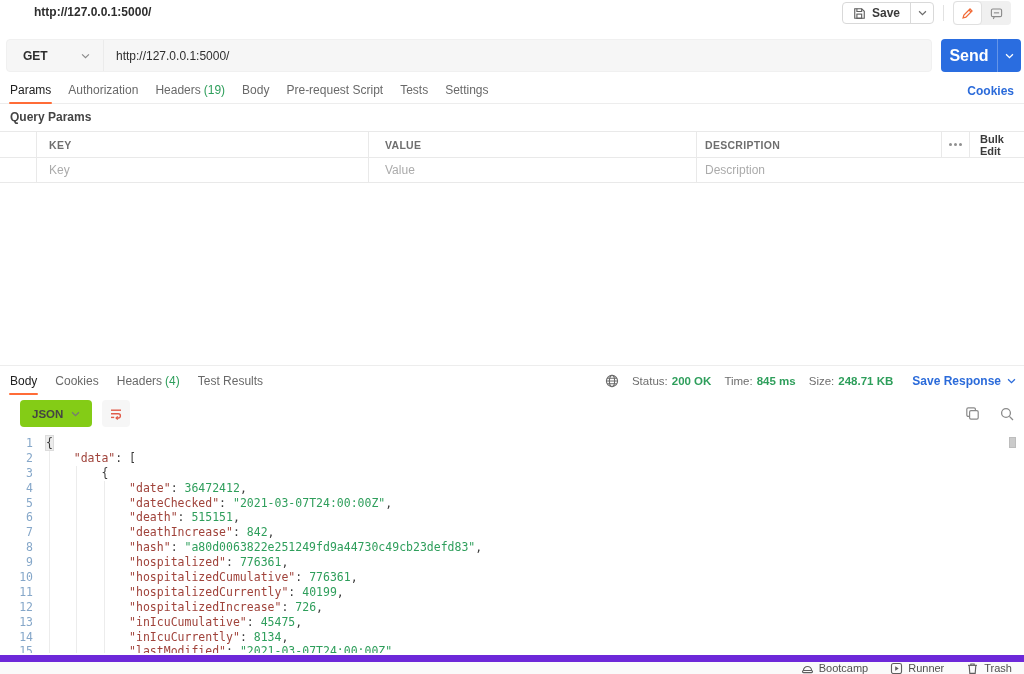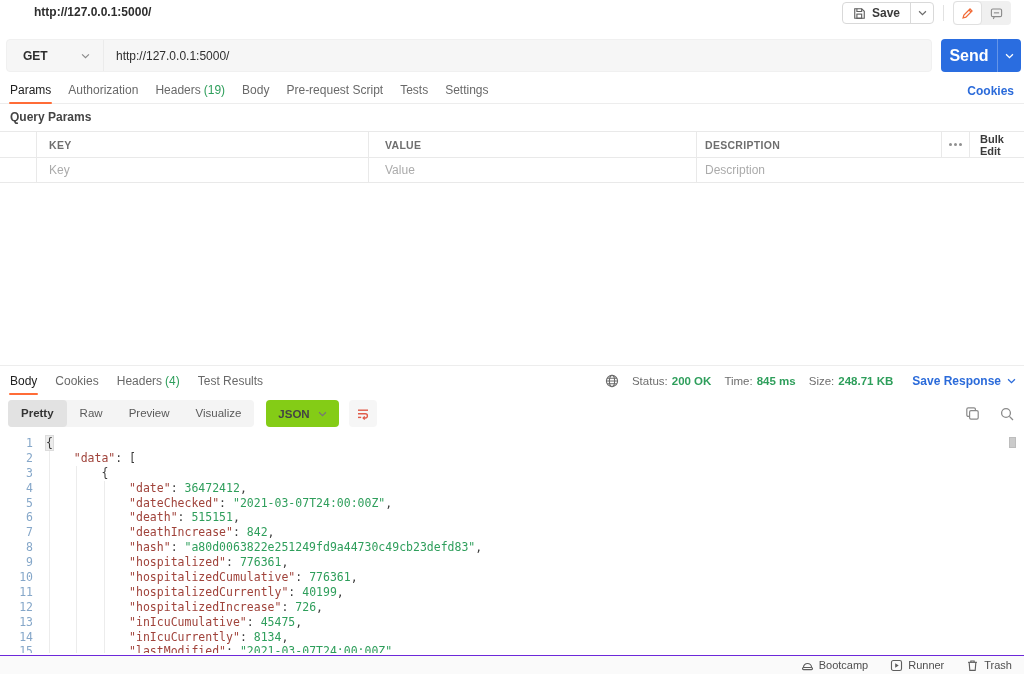--- a/index.html
+++ b/index.html
@@ -96,21 +96,21 @@
   .s,.n{color:var(--value-color);}
   .p{color:#3A3A3A;}
   .hl{background:#ECECEC; box-shadow:0 0 0 1px #DCDCDC;}
   .guide{position:absolute; width:1px; background:#ECECEC;}
   #g1{left:49px; top:21px; bottom:0;}
   #g2{left:76px; top:36px; bottom:0;}
   #g3{left:104px; top:51px; bottom:0;}
   .scroll-thumb{position:absolute; top:7px; right:8px; width:7px; height:11px; background:#CBCBCB; border:1px solid #BDBDBD; cursor:pointer;}
 
   
-  .statusbar{position:absolute; left:0; right:0; top:655px; height:19px; background:#FAFAFA; border-top:1px solid #6d28d9;
+  .statusbar{position:absolute; left:0; right:0; top:655px; height:19px; background:#FAFAFA; border-top:7px solid #6d28d9;
     display:flex; align-items:center; justify-content:flex-end; gap:22px; padding-right:12px;}
   .foot-item{display:flex; align-items:center; gap:5px; font-size:11px; color:#4F4F4F; cursor:pointer;}
 </style>
 </head>
 <body>
 
 <div class="page-title">http://127.0.0.1:5000/</div>
 
 <div class="topbar-controls">
   <div class="save-group">
@@ -261,26 +261,20 @@
       <span>
         <svg width="9" height="6" viewBox="0 0 10 7" fill="none" stroke="#2B6BDA" stroke-width="1.5">
             <path d="M1 1.5l4 4 4-4"></path>
           </svg>
       </span>
     </span>
   </div>
 </div>
 
 <div class="resp-toolbar">
-  <div class="seg-group">
-    <div class="seg active">Pretty</div>
-    <div class="seg">Raw</div>
-    <div class="seg">Preview</div>
-    <div class="seg">Visualize</div>
-  </div>
   <div class="json-pill">
     <span>JSON</span>
     <span>
       <svg width="9" height="6" viewBox="0 0 10 7" fill="none" stroke="#777" stroke-width="1.4">
           <path d="M1 1.5l4 4 4-4"></path>
         </svg>
     </span>
   </div>
   <div class="wrap-pill">
     <span>

